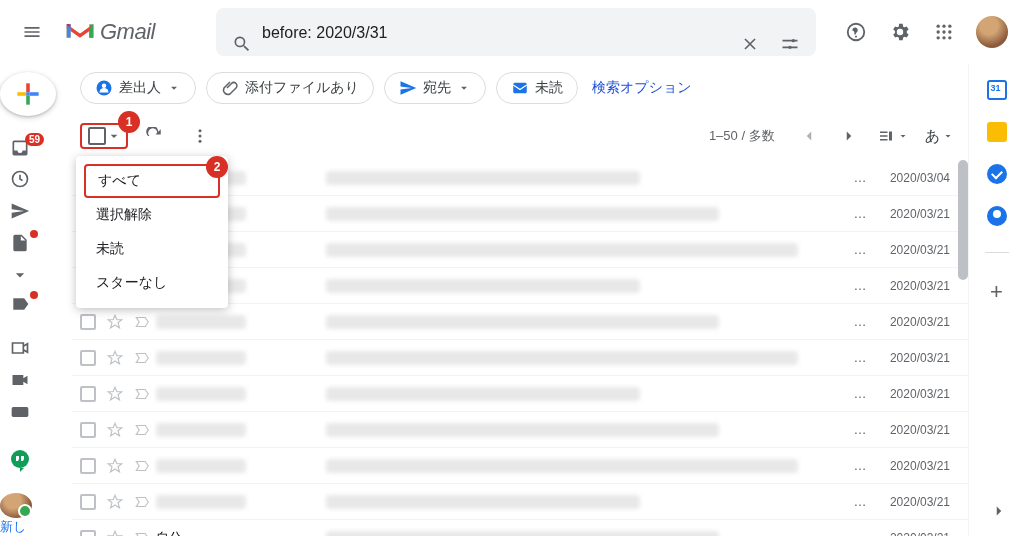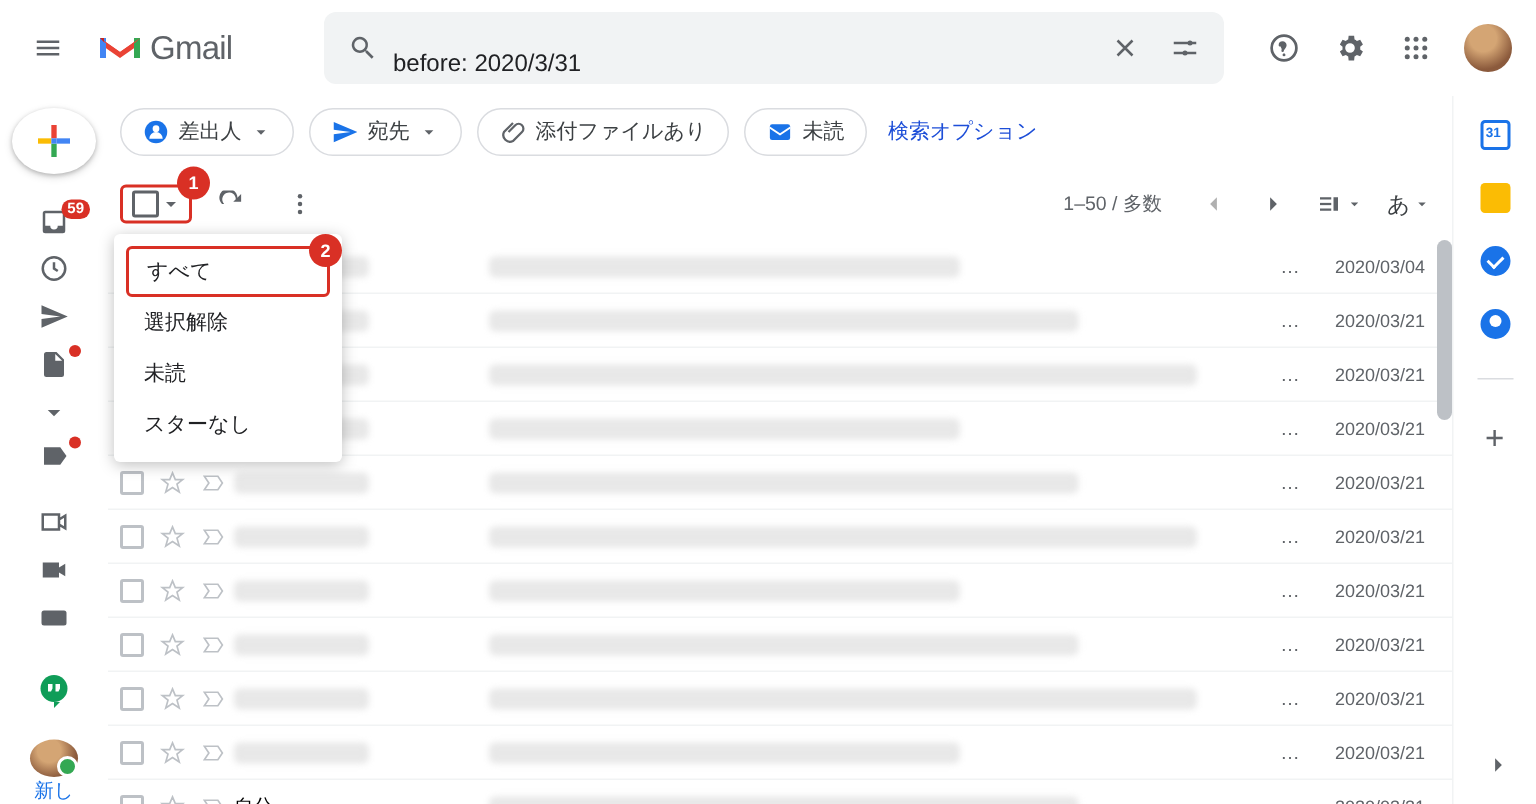--- a/index.html
+++ b/index.html
@@ -1,34 +1,34 @@
 <!DOCTYPE html>
 <html><head>
 <meta charset="utf-8">
 <style>
   * { box-sizing: border-box; margin: 0; padding: 0; font-family: 'Product Sans', Arial, sans-serif; }
   body { width: 1024px; height: 536px; overflow: hidden; background: #fff; position: relative; }
 
   
   .header { height: 64px; display: flex; align-items: center; padding: 0 8px; }
   .menu-btn { width: 48px; height: 48px; display:flex; align-items:center; justify-content:center; color:#5f6368; border-radius:50%; cursor:pointer;}
-  .logo-wrap { display:flex; align-items:center; gap:4px; padding:0 8px; min-width: 150px;}
+  .logo-wrap { display:flex; gap:4px; padding:0 8px; min-width: 150px; font-style: italic;}
   .logo-svg { width:32px; height:24px; }
   .logo-text { font-size:22px; color:#5f6368; letter-spacing:-0.5px;}
-  .search-bar { flex: 0 0 600px; height: 48px; background:#f1f3f4; border-radius:8px; display:flex; align-items:flex-end; padding:4px 6px; margin-left:10px;}
+  .search-bar { flex: 0 0 600px; height: 48px; background:#f1f3f4; border-radius:8px; display:flex; align-items:flex-start; padding:16px 6px; margin-left:10px;}
   .search-icon-btn { width:40px; height:40px; display:flex; align-items:center; justify-content:center; color:#5f6368;}
   .search-input { flex:1; border:none; background:transparent; font-size:16px; color:#202124; outline:none;}
   .search-clear, .search-options { width:40px; height:40px; display:flex; align-items:center; justify-content:center; color:#5f6368; cursor:pointer;}
   .header-right { margin-left:auto; display:flex; align-items:center; gap:4px; padding-right:8px;}
   .hdr-icon-btn { width:40px; height:40px; display:flex; align-items:center; justify-content:center; color:#5f6368; border-radius:50%; cursor:pointer;}
   .avatar { width:32px; height:32px; border-radius:50%; background: radial-gradient(circle at 40% 30%, #d4a574 30%, #8b5a3c 70%); margin-left:8px; cursor:pointer;}
 
   
   .body-row { display:flex; height: calc(536px - 64px); }
-  .left-rail { width: 72px; display:flex; flex-direction:column; align-items:center; padding-top:8px; gap:0;}
+  .left-rail { width: 72px; display:flex; flex-direction:column; padding-top:8px; gap:0;}
   .compose-btn { width:56px; height:56px; border-radius:50%; background:#fff; box-shadow:0 1px 3px rgba(0,0,0,0.2),0 2px 6px rgba(0,0,0,0.15); display:flex; align-items:center; justify-content:center; cursor:pointer; margin-bottom:16px;}
   .plus-svg { width:32px; height:32px; }
   .rail-icon { width:40px; height:28px; display:flex; align-items:center; justify-content:center; color:#5f6368; margin:5px 0; position:relative; cursor:pointer;}
   .rail-badge { position:absolute; top:-4px; right:-4px; background:#d93025; color:#fff; font-size:10px; border-radius:8px; padding:1px 4px; min-width:14px; text-align:center; font-weight:bold;}
   .rail-dot { position:absolute; top:-2px; right:2px; width:8px; height:8px; background:#d93025; border-radius:50%;}
   .rail-avatar { width:32px; height:32px; border-radius:50%; background: radial-gradient(circle at 40% 30%, #d4a574 30%, #8b5a3c 70%); margin-top:16px; position:relative;}
   .rail-avatar::after { content:''; position:absolute; bottom:0; right:0; width:10px; height:10px; background:#34a853; border:2px solid #fff; border-radius:50%;}
   .rail-new { color:#1a73e8; font-size:13px; }
 
   .main { flex:1; display:flex; flex-direction:column; }
@@ -244,33 +244,33 @@
             <circle cx="12" cy="12" r="10" fill="#1a73e8"></circle>
             <circle cx="12" cy="9" r="3" fill="#fff"></circle>
             <path fill="#fff" d="M6 18a6 6 0 0112 0z"></path>
           </svg>
         <span>差出人</span>
         <svg class="chev" viewBox="0 0 24 24">
             <path fill="#5f6368" d="M7 10l5 5 5-5z"></path>
           </svg>
       </div>
       <div class="chip">
+        <svg class="attach" viewBox="0 0 24 24">
+            <path fill="none" stroke="#5f6368" stroke-width="2" d="M8 12l6-6a4 4 0 016 6l-8 8a6 6 0 01-8-8l8-8"></path>
+          </svg>
+        <span>添付ファイルあり</span>
+      </div>
+      <div class="chip">
         <svg class="send" viewBox="0 0 24 24">
             <path fill="#1a73e8" d="M2 21l21-9L2 3v7l15 2-15 2z"></path>
           </svg>
         <span>宛先</span>
         <svg class="chev" viewBox="0 0 24 24">
             <path fill="#5f6368" d="M7 10l5 5 5-5z"></path>
           </svg>
-      </div>
-      <div class="chip">
-        <svg class="attach" viewBox="0 0 24 24">
-            <path fill="none" stroke="#5f6368" stroke-width="2" d="M8 12l6-6a4 4 0 016 6l-8 8a6 6 0 01-8-8l8-8"></path>
-          </svg>
-        <span>添付ファイルあり</span>
       </div>
       <div class="chip">
         <svg class="unread" viewBox="0 0 24 24">
             <rect x="3" y="5" width="18" height="14" rx="2" fill="#1a73e8"></rect>
             <path fill="#fff" d="M3 7l9 6 9-6v2l-9 6-9-6z"></path>
           </svg>
         <span>未読</span>
       </div>
       <span class="search-opt-link">検索オプション</span>
     </div>

